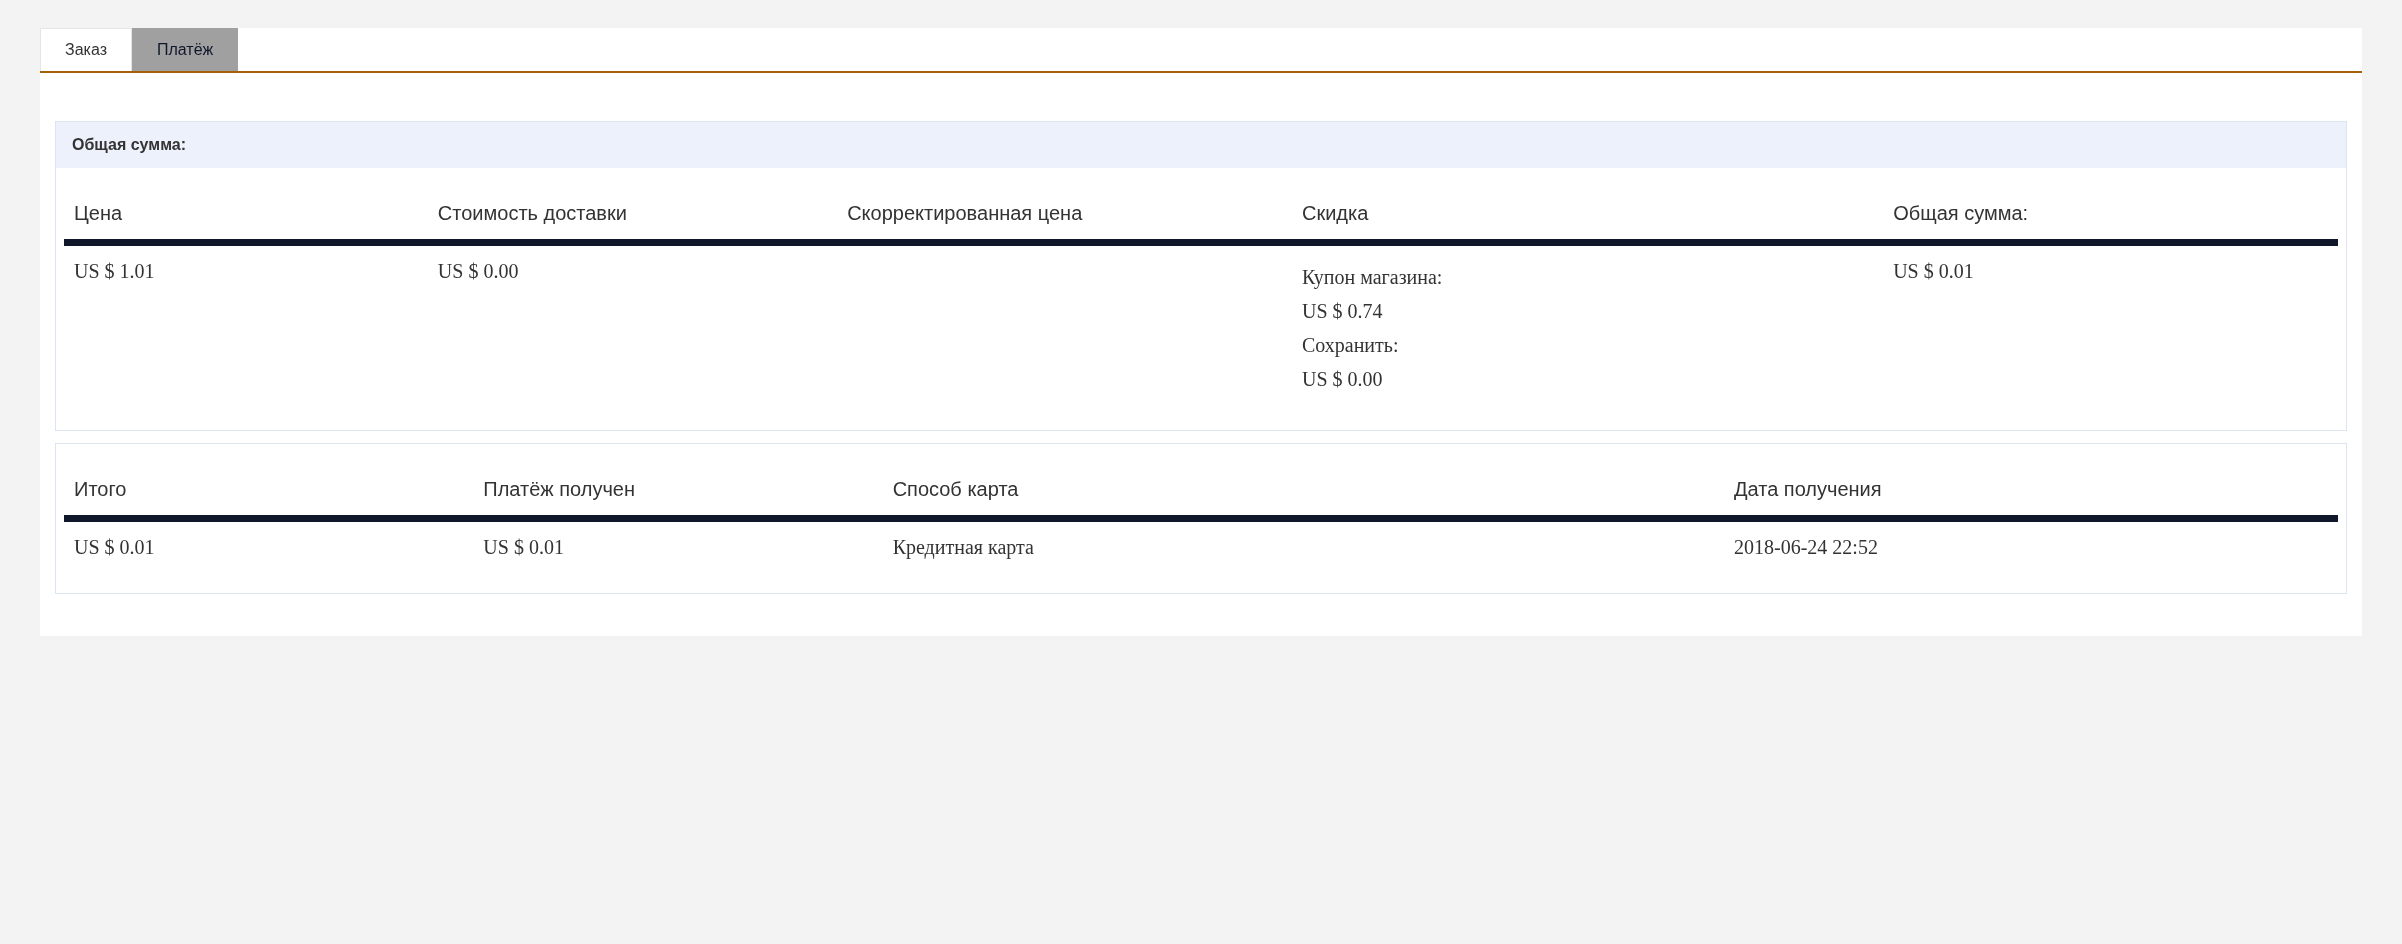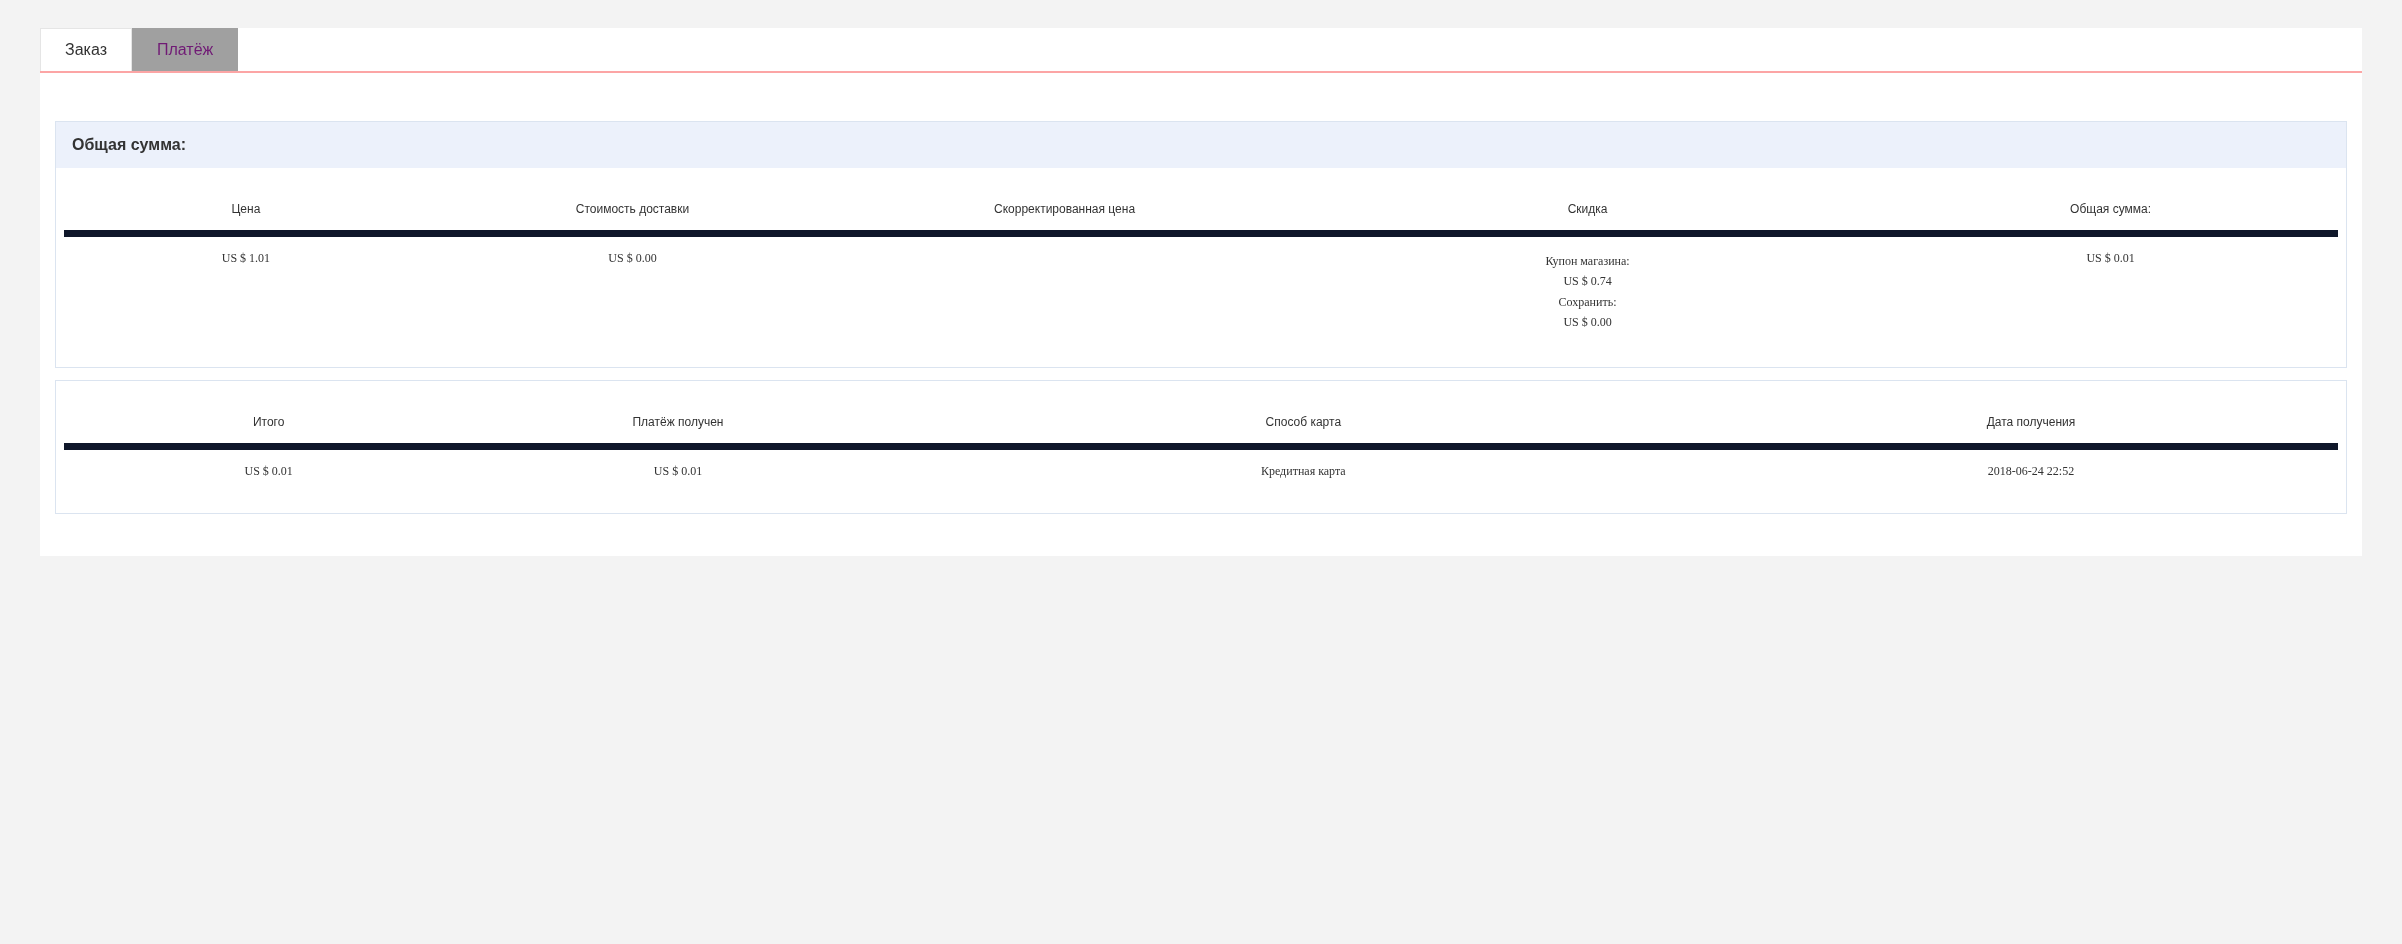--- a/index.html
+++ b/index.html
@@ -13,35 +13,35 @@
       font-size: 16px;
       color: #333;
       padding: 28px 40px;
     }
     .container {
       background: #fff;
       padding: 0;
     }
     .tabs {
       display: flex;
-      border-bottom: 2px solid #fca5a5;
+      border-bottom: 2px solid #a16207;
       align-items: flex-end;
     }
     .tab {
       padding: 12px 24px;
       font-size: 16px;
       cursor: pointer;
       border: 1px solid #e5e5e5;
       border-bottom: none;
       background: #fff;
       color: #333;
     }
     .tab.active {
       background: #a0a0a0;
-      color: #701a75;
+      color: #0f172a;
       border-color: #a0a0a0;
     }
     .content {
       padding: 12px 15px 30px 15px;
       margin-top: 36px;
     }
     .section {
       border: 1px solid #dbe4f0;
       margin-bottom: 12px;
       background: #fff;
@@ -55,23 +55,23 @@
     }
     .section-body {
       padding: 20px 8px;
     }
     table {
       width: 100%;
       border-collapse: collapse;
       table-layout: auto;
     }
     th, td {
-      text-align: center;
+      text-align: left;
       padding: 14px 10px;
-      font-size: 12px;
+      font-size: 20px;
       color: #333;
       font-weight: normal;
       vertical-align: top;
     }
     th {
       font-weight: normal;
     }
     .row-divider td {
       border-top: 7px solid #0f172a;
       font-family: Liberation Serif, serif;

